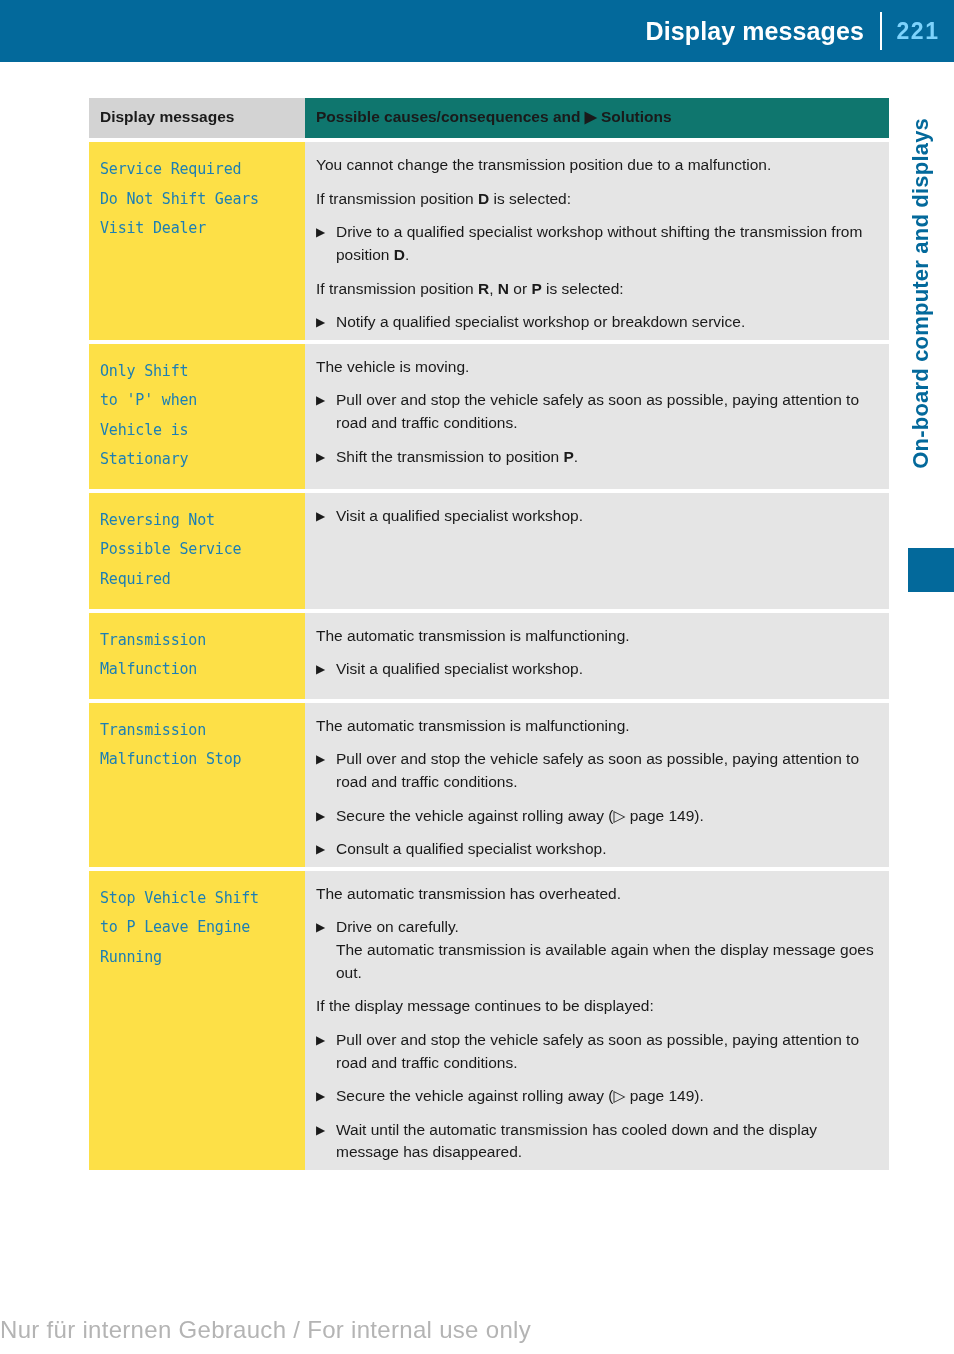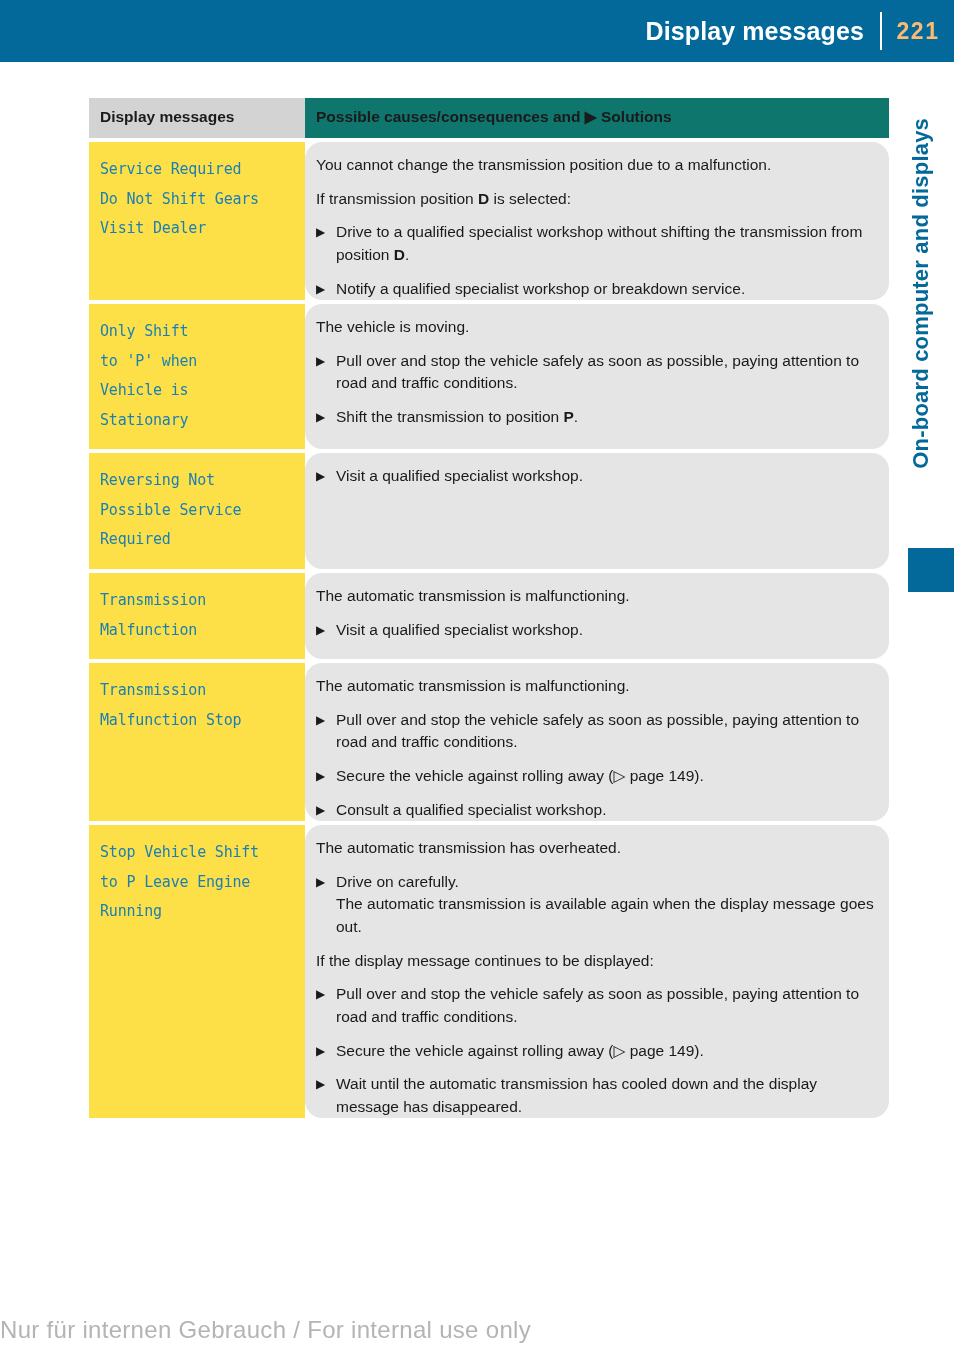--- a/index.html
+++ b/index.html
@@ -34,21 +34,21 @@
     letter-spacing: 0.1px;
     line-height: 1;
     padding-right: 16px;
   }
   .page-header-divider {
     width: 2px;
     height: 38px;
     background: #ffffff;
   }
   .page-header-number {
-    color: #fdba74;
+    color: #7dd3fc;
     font-size: 23px;
     font-weight: bold;
     letter-spacing: 1.5px;
     line-height: 1;
     width: 72px;
     text-align: center;
   }
 
   
   .side-tab {
@@ -129,25 +129,24 @@
     font-size: 15px;
     line-height: 1.97;
     color: #1B7FB5;
     letter-spacing: -0.2px;
     white-space: pre-line;
   }
   .cell-body {
     box-sizing: border-box;
     width: 584px;
     background: #e5e5e5;
-    padding: 12px 12px 0 11px;
+    padding: 12px 12px 6px 11px;
     font-size: 15.5px;
     line-height: 1.46;
     color: #1a1a1a;
-    border-radius: 17px;
   }
 
   .para {
     margin: 0 0 11px 0;
   }
   .para:last-child { margin-bottom: 0; }
 
   .bullet {
     position: relative;
     padding-left: 20px;
@@ -207,20 +206,21 @@
         <div class="cell-msg">Service Required
 Do Not Shift Gears
 Visit Dealer</div>
         <div class="cell-body">
           <div class="para">You cannot change the transmission position due to a malfunction.</div>
           <div class="para">If transmission position <b>D</b> is selected:</div>
           <div class="bullet">
             <span class="bullet-glyph">▶</span>
             <span class="bullet-text">Drive to a qualified specialist workshop without shifting the transmission from position <b>D</b>.</span>
           </div>
+          <div class="para">If transmission position <b>R</b>, <b>N</b> or <b>P</b> is selected:</div>
           <div class="bullet">
             <span class="bullet-glyph">▶</span>
             <span class="bullet-text">Notify a qualified specialist workshop or breakdown service.</span>
           </div>
         </div>
       </div>
       <div class="row-sep"></div>
       <div class="msg-row">
         <div class="cell-msg">Only Shift
 to 'P' when

